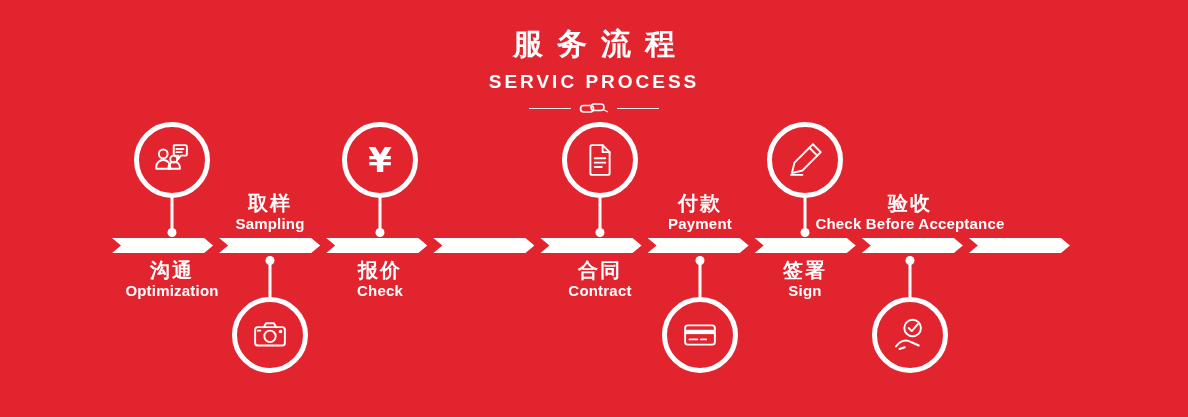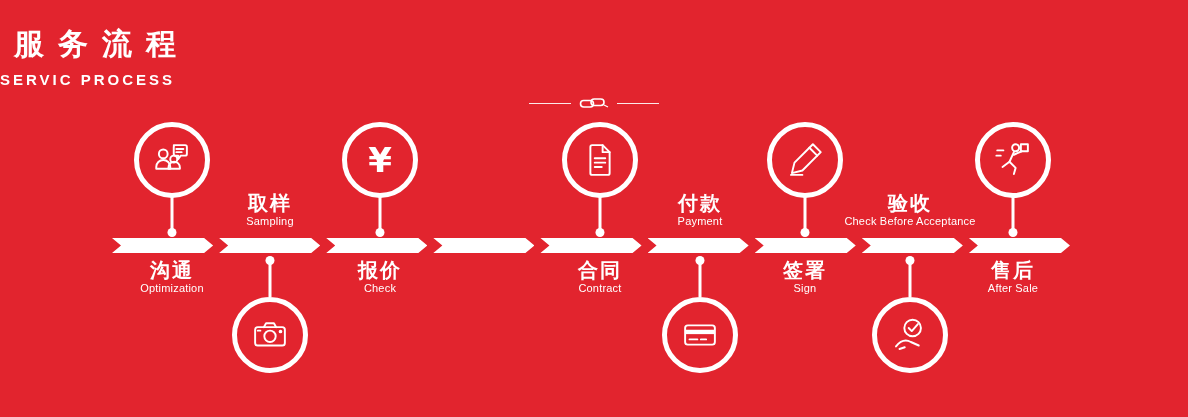--- a/index.html
+++ b/index.html
@@ -10,27 +10,28 @@
   .banner{
     position:relative;
     width:1188px;height:417px;
     background:#e2242e;
     overflow:hidden;
     color:#fff;
   }
   
   .header{
     position:absolute;top:24px;left:0;width:100%;
+    text-align:center;
   }
   .title-zh{
     font-size:30px;font-weight:bold;letter-spacing:14px;
     text-indent:14px; 
   }
   .title-en{
-    margin-top:6px;font-size:15px;font-weight:bold;letter-spacing:3px;
+    margin-top:6px;font-size:19px;font-weight:bold;letter-spacing:3px;
   }
   .divider{
     margin-top:9px;display:flex;align-items:center;justify-content:center;gap:8px;
   }
   .divider .rule{width:42px;height:1px;background:#fff;opacity:.9;}
   
   .band{
     position:absolute;left:112px;top:238px;width:958px;height:15px;
     display:flex;gap:6px;
   }
@@ -55,21 +56,21 @@
   .step .dot{
     position:absolute;left:50%;transform:translateX(-50%);
     width:9px;height:9px;border-radius:50%;background:#fff;
   }
   .step .label-zh{
     position:absolute;left:50%;transform:translateX(-50%);
     font-size:20px;font-weight:bold;letter-spacing:2px;white-space:nowrap;
   }
   .step .label-en{
     position:absolute;left:50%;transform:translateX(-50%);
-    font-size:11px;font-weight:normal;white-space:nowrap;letter-spacing:.2px;
+    font-size:15px;font-weight:bold;white-space:nowrap;letter-spacing:.2px;
   }
   
   .step.top .circle{top:122px;}
   .step.top .stem{top:196px;height:34px;}
   .step.top .dot{top:228px;}
   .step.top .label-zh{top:257px;}
   .step.top .label-en{top:282px;}
   
   .step.bottom .label-zh{top:190px;}
   .step.bottom .label-en{top:215px;}
@@ -209,30 +210,14 @@
     <div class="circle">
       <svg class="ic" width="42" height="42" viewBox="0 0 48 48" fill="none" stroke="#fff" stroke-width="2.2" stroke-linecap="round" stroke-linejoin="round">
         <circle cx="27" cy="16" r="9.5"></circle>
         <path d="M22.5 16 l3.5 3.5 7 -8"></path>
         <path d="M8 37 q8 -10 17 -5 l9 4"></path>
         <path d="M12 40 l6 -2"></path>
       </svg>
     </div>
   </div>
 
-  <div class="step top" style="left:913px">
-    <div class="circle">
-      <svg class="ic" width="42" height="42" viewBox="0 0 48 48" fill="none" stroke="#fff" stroke-width="2.2" stroke-linecap="round" stroke-linejoin="round">
-        <circle cx="27" cy="10" r="4"></circle>
-        <path d="M25 15 l-5 11"></path>
-        <path d="M25 18 l9 -4"></path>
-        <rect x="33" y="6" width="8" height="8"></rect>
-        <path d="M20 26 l-8 6 M20 26 l7 7 -2 7"></path>
-        <path d="M6 13 h7 M5 19 h5"></path>
-      </svg>
-    </div>
-    <div class="stem"></div>
-    <div class="dot"></div>
-    <div class="label-zh">售后</div>
-    <div class="label-en">After Sale</div>
-  </div>
 
 </div>
 
 </body></html>

